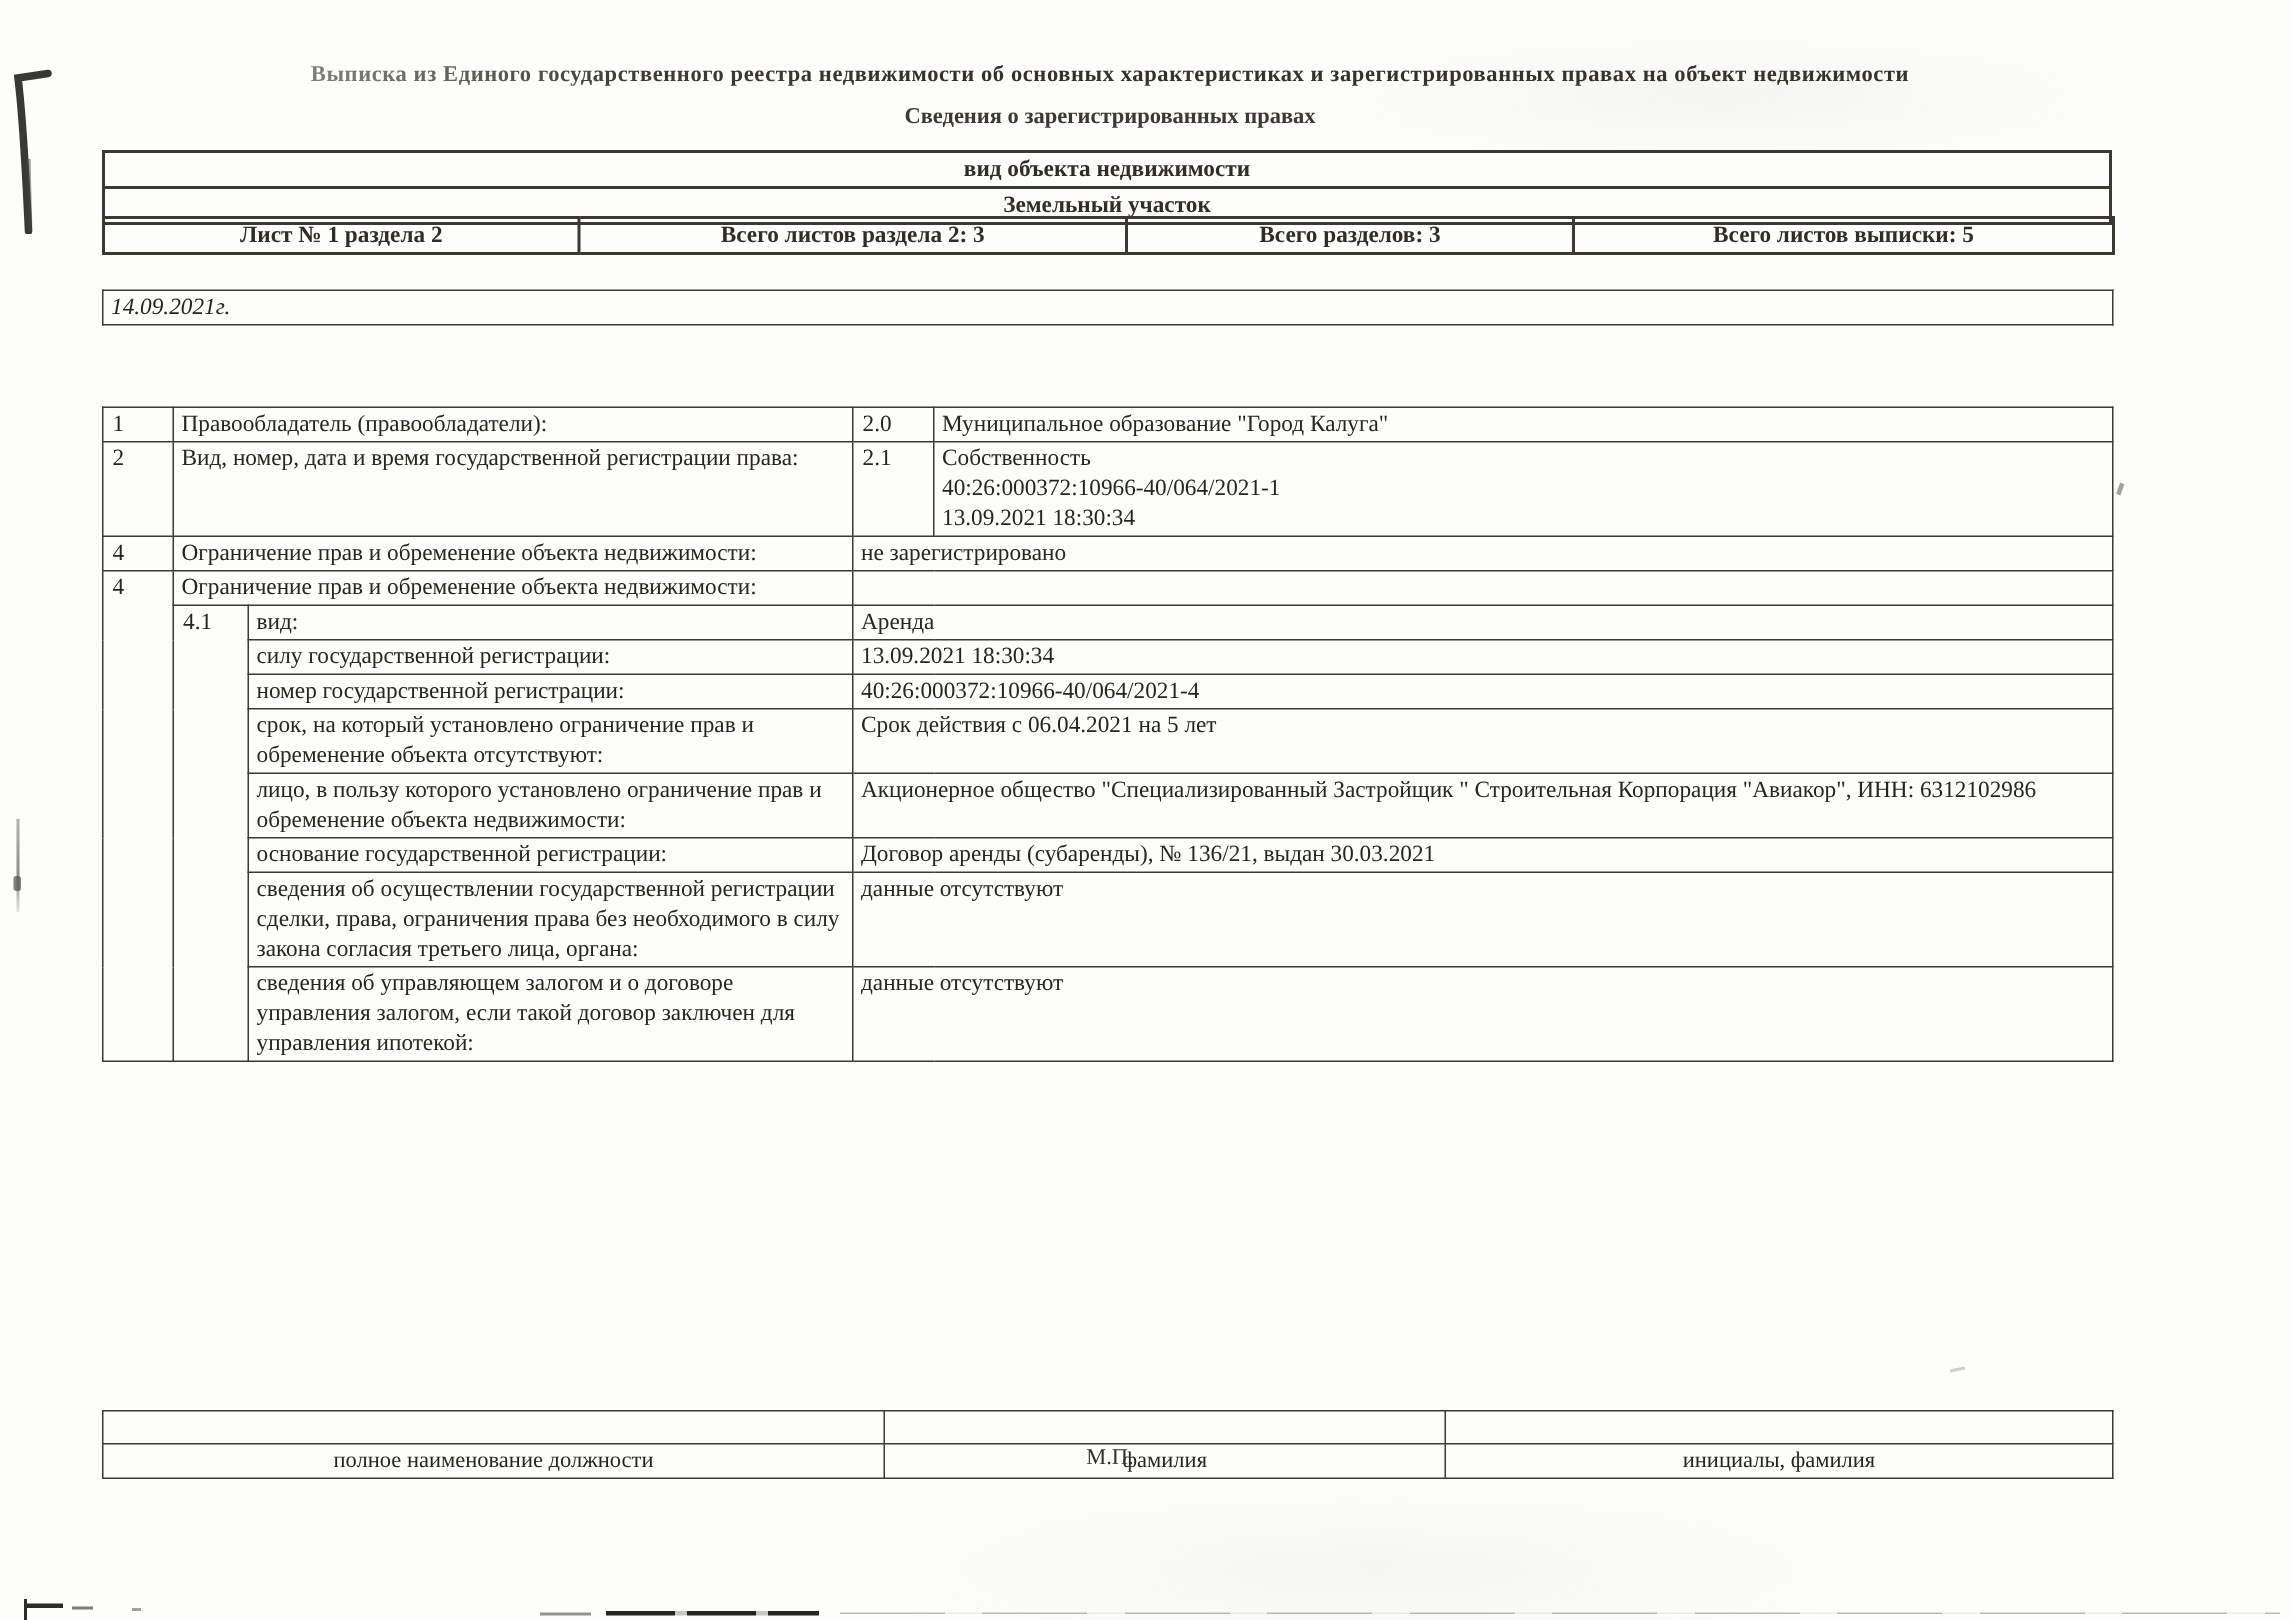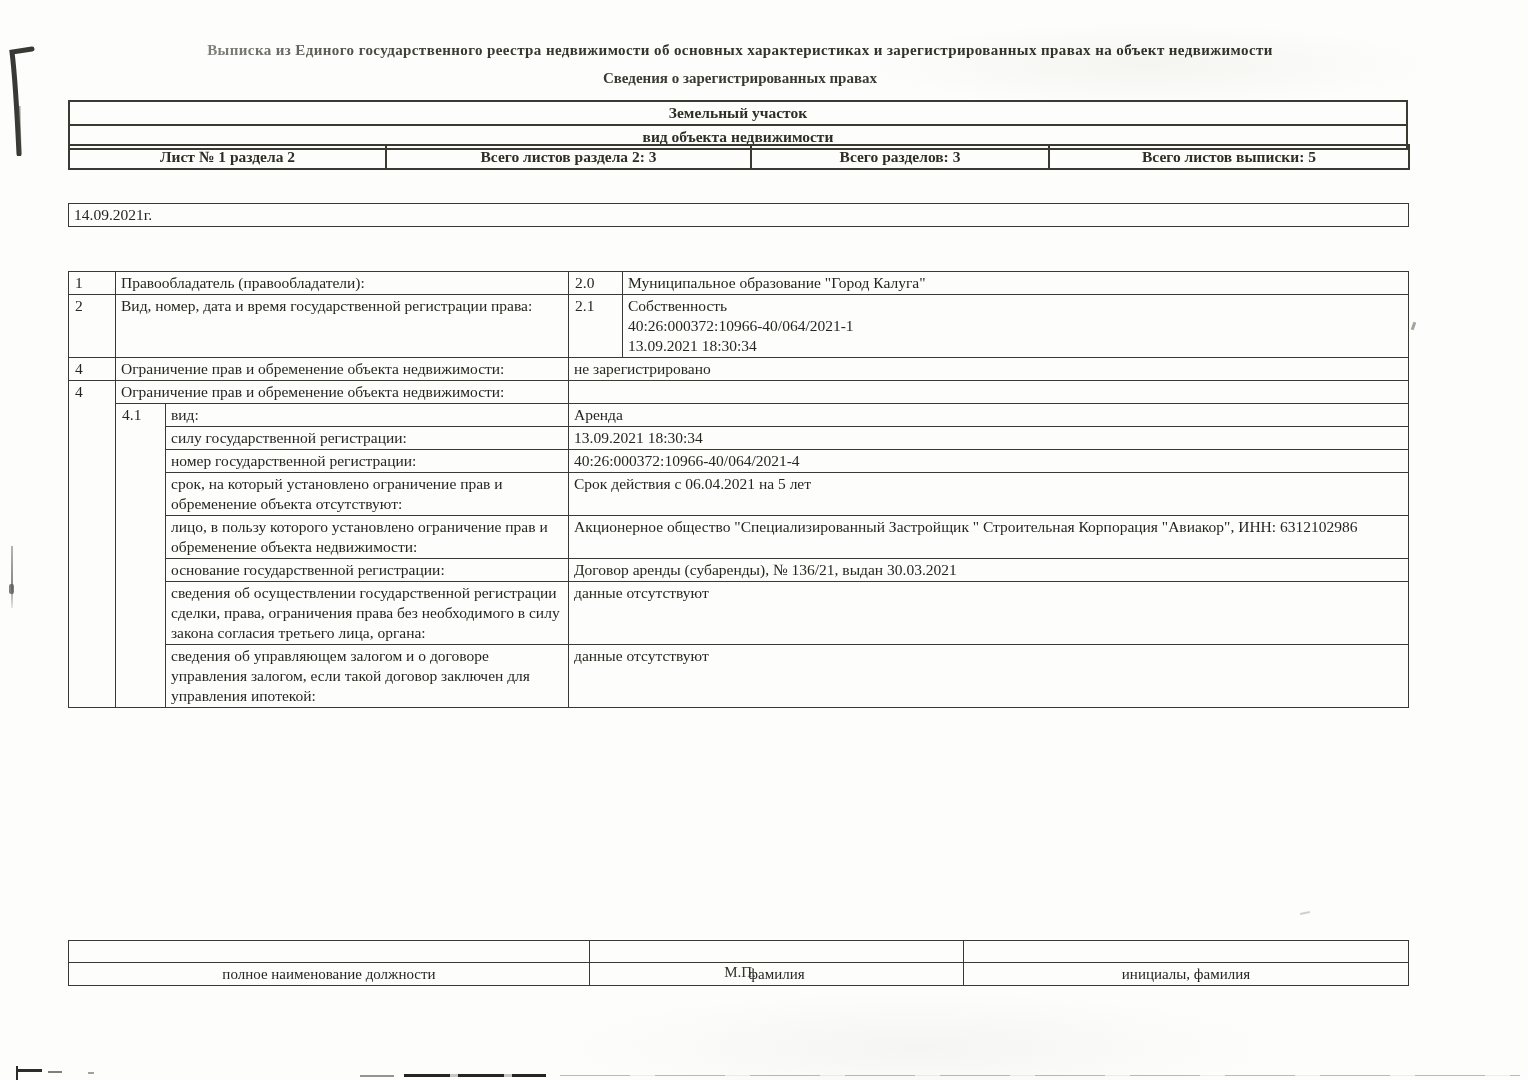--- a/index.html
+++ b/index.html
@@ -44,21 +44,21 @@
 
   
   .tableA { top: 74px; }
   .tableA td { border-width: 2px; text-align: center; font-weight: 600; height: 24px; color: #2e2e26; }
 
   
   .tableB { top: 118px; }
   .tableB td { border-width: 2px; text-align: center; font-weight: 600; height: 23px; color: #2e2e26; }
 
   
-  .tableC { top: 177px; }
+  .tableC { top: 167px; font-style: italic; }
   .tableC td { height: 21px; border-width: 1.7px; }
 
   
   .tableD { top: 245px; }
   .tableD td { border-width: 1.7px; color: #26261f; }
   .tableD .num { text-align: left; padding-left: 6px; }
   .tableD .val div { white-space: nowrap; }
 
   
   .tableE { top: 914px; }
@@ -109,24 +109,24 @@
   <div class="artifact a-dash-faint"></div>
   <div class="artifact a-right-tick"></div>
   <div class="artifact a-right-tick2"></div>
 
   <div class="title-line">Выписка из Единого государственного реестра недвижимости об основных характеристиках и зарегистрированных правах на объект недвижимости</div>
   <div class="subtitle">Сведения о зарегистрированных правах</div>
 
   <table class="tbl tableA">
     <tbody>
         <tr>
+          <td>вид объекта недвижимости</td>
+        </tr>
+    <tr>
           <td>Земельный участок</td>
-        </tr>
-    <tr>
-          <td>вид объекта недвижимости</td>
         </tr>
   </tbody>
     </table>
 
   <table class="tbl tableB">
     <colgroup>
         <col style="width:317px">
         <col style="width:365px">
         <col style="width:298px">
         <col style="width:360px">

